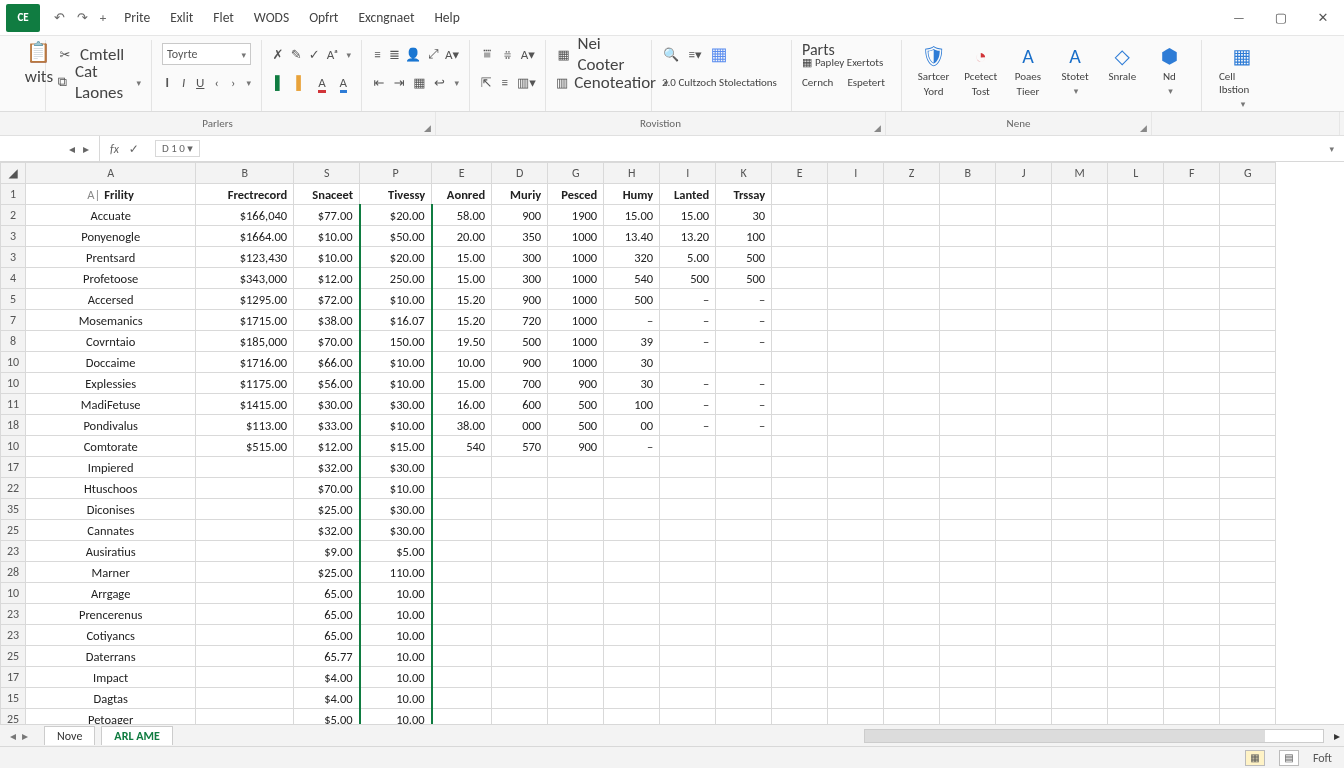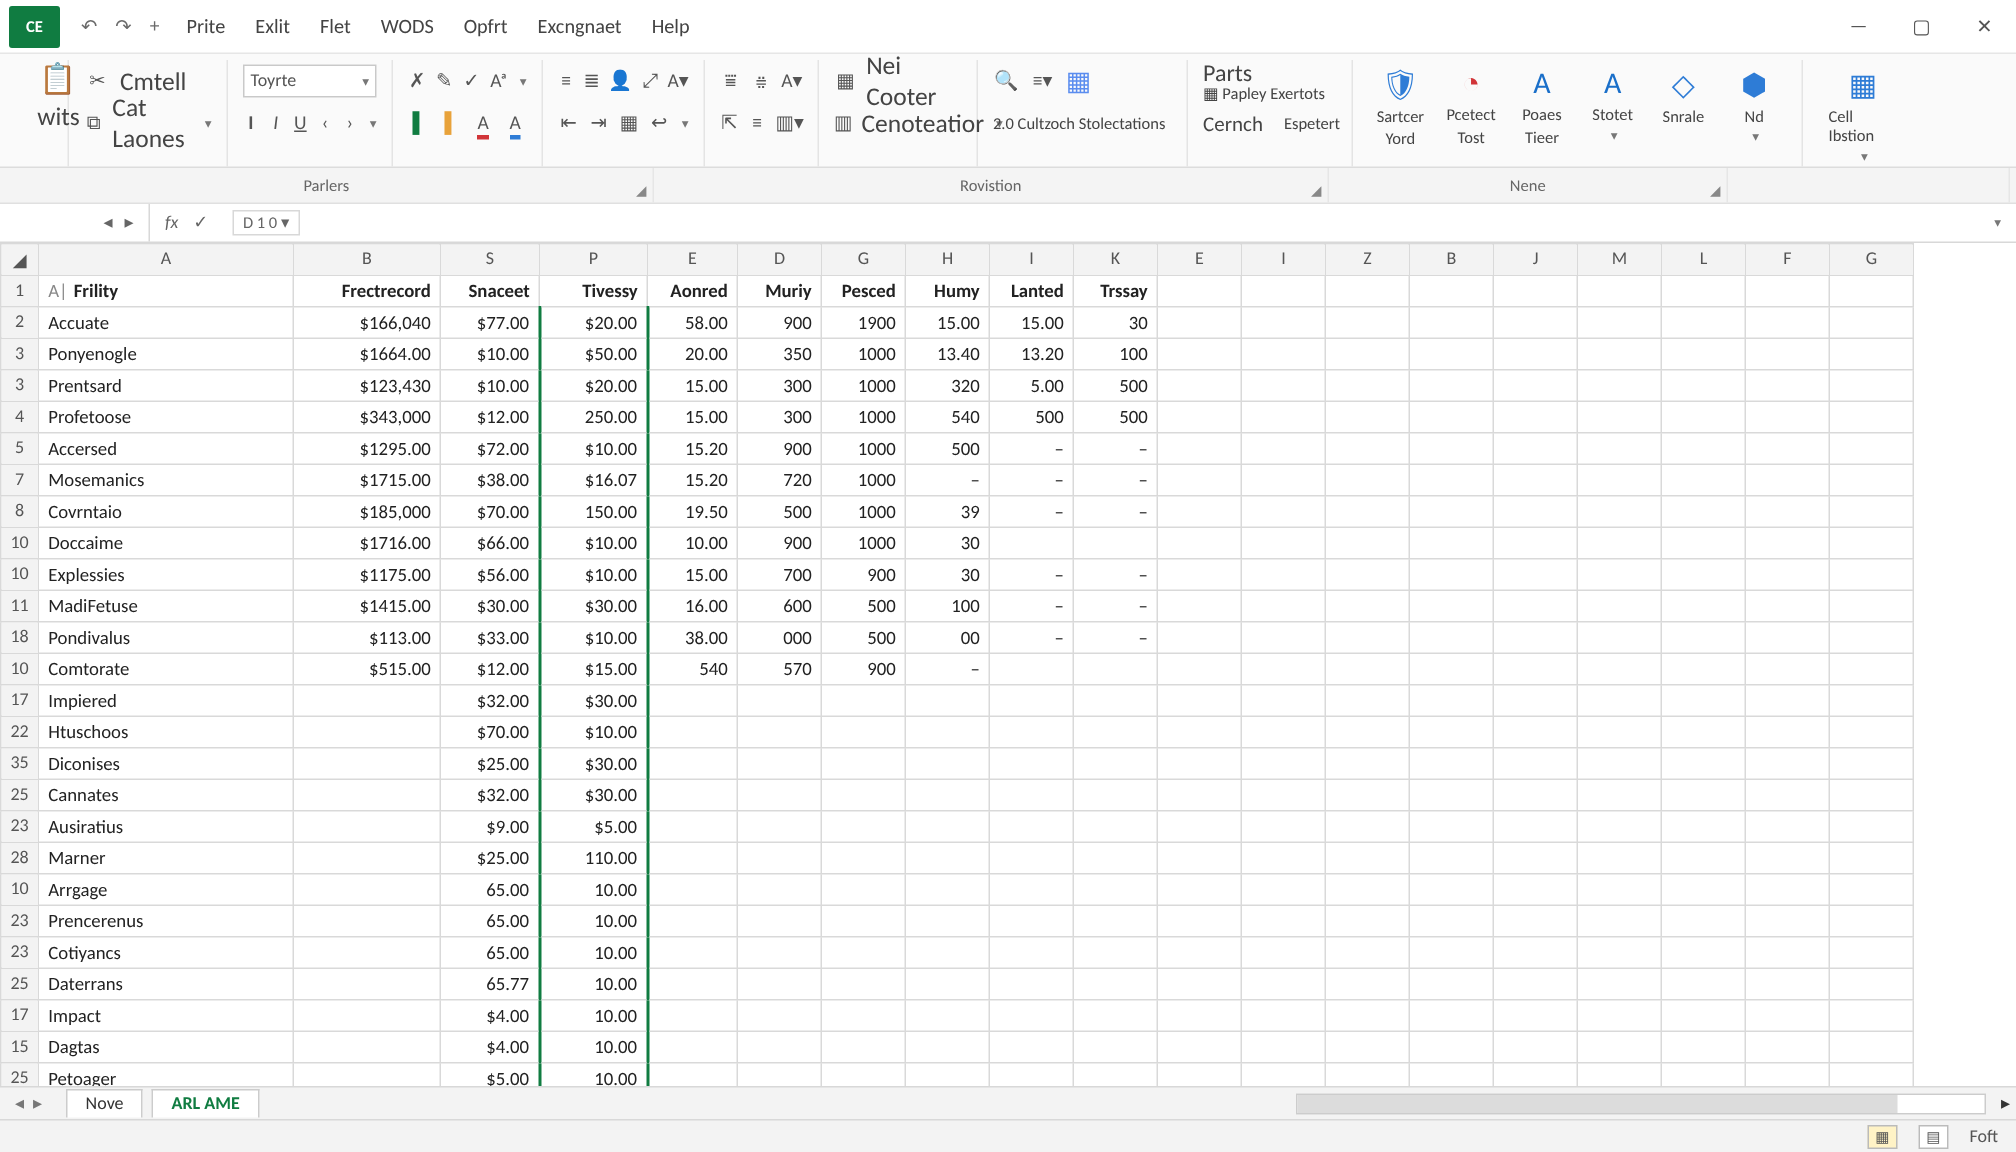--- a/index.html
+++ b/index.html
@@ -35,21 +35,21 @@
 
 .gridwrap { position:absolute; top:162px; bottom:44px; left:0; right:0; overflow:hidden; }
 table.sheet { border-collapse:collapse; table-layout:fixed; font-size:12.5px; }
 table.sheet th, table.sheet td { border:1px solid #d9d9d9; height:21px; padding:0 6px; overflow:hidden; white-space:nowrap; }
 table.sheet th { background:#f3f3f3; font-weight:400; color:#555; text-align:center; font-size:12px; position:sticky; }
 th.corner { width:24px; background:#f3f3f3; }
 th.rowhdr { width:24px; background:#f3f3f3; text-align:center; font-size:11.5px; color:#555; }
 
 .cA{width:170px;} .cB{width:98px;} .cS{width:66px;} .cP{width:72px;} .cE{width:60px;} .cD{width:56px;} .cG{width:56px;} .cH{width:56px;} .cI{width:56px;} .cK{width:56px;}
 .cN{width:56px;}
-td.txt{ text-align:left; color:#222; }
+td.txt{ text-align:center; color:#222; }
 td.num{ text-align:right; color:#222; }
 tr.hdrrow td{ font-weight:600; }
 .selrange{ border-left:2px solid #107c41 !important; border-right:2px solid #107c41 !important; }
 
 .sheettabs { position:absolute; bottom:22px; left:0; right:0; height:22px; background:#f3f3f3; border-top:1px solid #d8d8d8; display:flex; align-items:center; font-size:12px; }
 .sheettabs .navset{ display:flex; gap:6px; padding:0 10px; color:#777; }
 .sheettabs .tab { padding:2px 12px; border:1px solid #ccc; border-bottom:none; background:#fff; margin-left:6px; cursor:pointer; }
 .sheettabs .tab.active{ color:#107c41; font-weight:600; }
 .sheettabs .hscroll { position:absolute; right:20px; width:460px; height:14px; background:#fff; border:1px solid #ccc; }
 .sheettabs .hscroll .thumb{ position:absolute; left:0; width:400px; top:0; bottom:0; background:#dcdcdc; }
@@ -180,21 +180,21 @@
         <span class="icon" style="font-size:18px;color:#5b8def">▦</span>
       </div>
     <div class="row">
         <span class="lbl" style="font-size:11px">2.0 Cultzoch Stolectations</span>
       </div>
   </div>
   <div class="ribgrp" style="width:110px">
     <div class="lbl" style="font-size:16px;height:16px">Parts</div>
     <div class="lbl" style="font-size:11px;height:16px"><span>▦ </span><span>Papley Exertots</span></div>
     <div class="row" style="height:20px">
-      <span class="lbl" style="font-size:14px">Cernch</span>
+      <span class="lbl" style="font-size:11px">Cernch</span>
       <span class="lbl" style="font-size:11px;margin-left:8px">Espetert</span>
     </div>
   </div>
   <div class="ribgrp" style="width:300px;display:flex;flex-direction:row;gap:4px;align-items:flex-start;padding-top:4px">
     <div class="bigbtn">
         <span class="bicon" style="color:#2e7cd6">🛡</span>
         <span>Sartcer</span>
         <span>Yord</span>
       </div>
     <div class="bigbtn">

